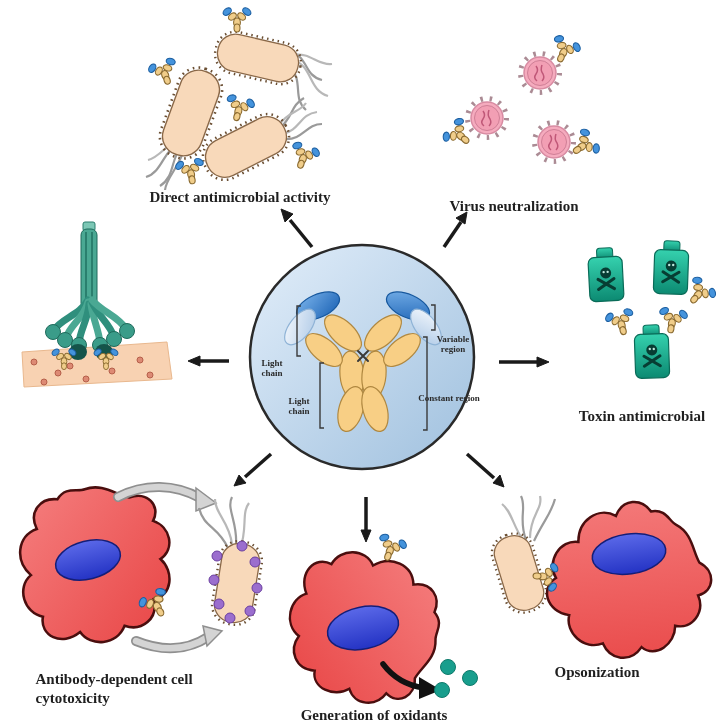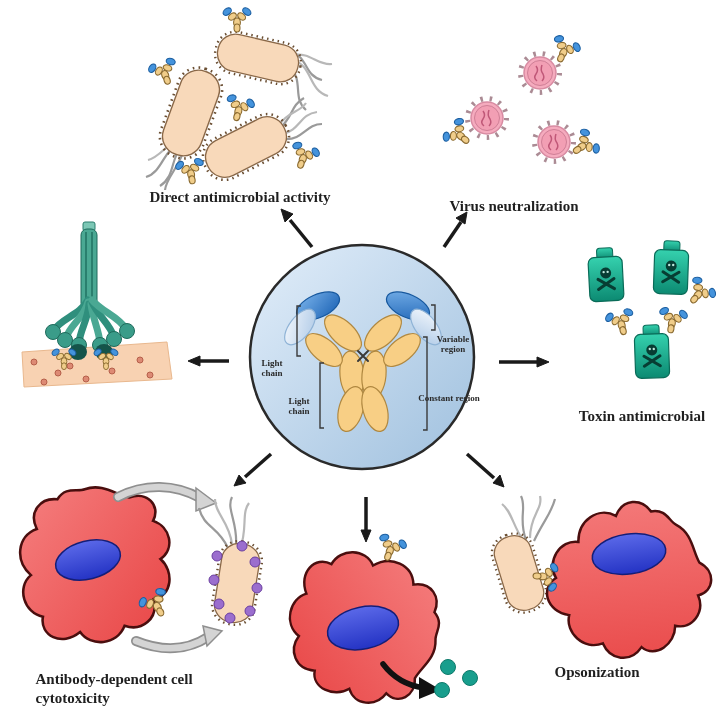--- a/index.html
+++ b/index.html
@@ -281,20 +281,21 @@
     <use href="#blob" transform="translate(630,580) rotate(40)" fill="url(#redCell)" stroke="#4a0e0e" stroke-width="2.5"></use>
     <ellipse cx="629" cy="554" rx="37" ry="20" fill="url(#nuc)" stroke="#141e78" stroke-width="1.5" transform="rotate(-8 629 554)"></ellipse>
     <use href="#ab" transform="translate(549,577) rotate(95)"></use>
   </g>
 </svg>
 
 <div class="lbl big" style="left:240px;top:189px">Direct antimicrobial activity</div>
 <div class="lbl big" style="left:514px;top:198px">Virus neutralization</div>
 <div class="lbl big" style="left:642px;top:408px">Toxin antimicrobial</div>
 <div class="lbl big wrap" style="left:128px;top:670px;width:185px">Antibody-dependent cell cytotoxicity</div>
+<div class="lbl big" style="left:374px;top:707px">Generation of oxidants</div>
 <div class="lbl big" style="left:597px;top:664px">Opsonization</div>
 
 <div class="lbl small" style="left:272px;top:332px;width:34px">Light chain</div>
 <div class="lbl small" style="left:299px;top:370px;width:36px">Light chain</div>
 <div class="lbl small" style="left:453px;top:308px;width:44px">Variable region</div>
 <div class="lbl small" style="left:449px;top:367px;width:65px">Constant region</div>
 
 </div>
 
 </body></html>

